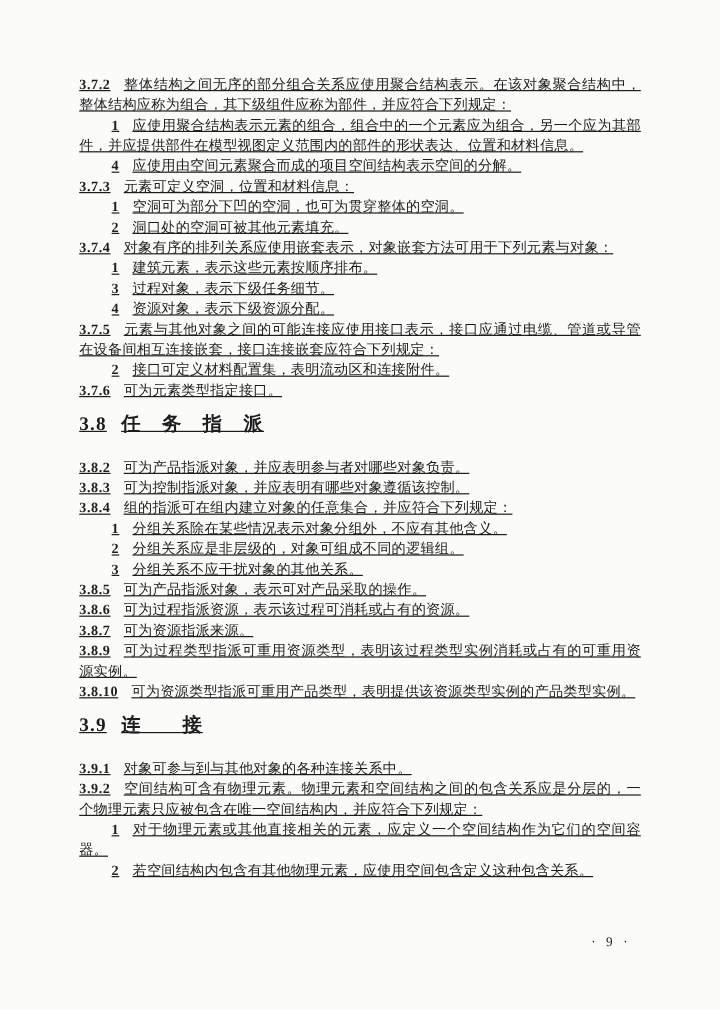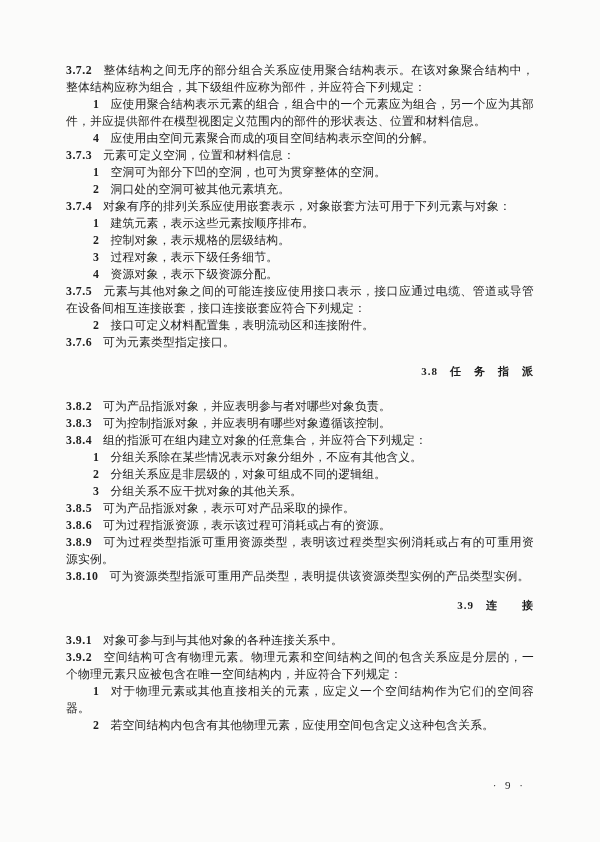--- a/index.html
+++ b/index.html
@@ -22,37 +22,39 @@
     left: 66px;
     top: 62px;
     width: 468px;
     text-align: justify;
   }
   p.clause, p.sub {
     margin: 0;
     font-size: 11.8px;
     line-height: 17px;
     letter-spacing: 0.2px;
+    text-decoration: underline;
   }
   p.sub {
     text-indent: 27px;
   }
   .clause-num, .sub-num {
     font-weight: bold;
     font-family: "Liberation Serif", "DejaVu Serif", serif;
     padding-right: 11px;
     letter-spacing: 0.5px;
   }
   h2.section-heading {
     margin: 10px 0 17px 0;
-    text-align: right;
-    font-size: 11px;
+    text-align: left;
+    font-size: 16px;
     font-weight: bold;
     line-height: 20px;
     letter-spacing: 1px;
+    text-decoration: underline;
   }
   .heading-num {
     padding-right: 12px;
     font-weight: bold;
   }
   .page-footer {
     position: absolute;
     top: 779px;
     right: 74px;
     font-size: 11px;
@@ -76,21 +78,20 @@
   <p class="clause"><span class="clause-num">3.7.3</span><span>元素可定义空洞，位置和材料信息：</span></p>
 
   <p class="sub"><span class="sub-num">1</span><span>空洞可为部分下凹的空洞，也可为贯穿整体的空洞。</span></p>
 
   <p class="sub"><span class="sub-num">2</span><span>洞口处的空洞可被其他元素填充。</span></p>
 
   <p class="clause"><span class="clause-num">3.7.4</span><span>对象有序的排列关系应使用嵌套表示，对象嵌套方法可用于下列元素与对象：</span></p>
 
   <p class="sub"><span class="sub-num">1</span><span>建筑元素，表示这些元素按顺序排布。</span></p>
 
-  <p class="sub"><span class="sub-num">2</span><span>控制对象，表示规格的层级结构。</span></p>
 
   <p class="sub"><span class="sub-num">3</span><span>过程对象，表示下级任务细节。</span></p>
 
   <p class="sub"><span class="sub-num">4</span><span>资源对象，表示下级资源分配。</span></p>
 
   <p class="clause"><span class="clause-num">3.7.5</span><span>元素与其他对象之间的可能连接应使用接口表示，接口应通过电缆、管道或导管在设备间相互连接嵌套，接口连接嵌套应符合下列规定：</span></p>
 
 
   <p class="sub"><span class="sub-num">2</span><span>接口可定义材料配置集，表明流动区和连接附件。</span></p>
 
@@ -108,20 +109,21 @@
   <p class="sub"><span class="sub-num">1</span><span>分组关系除在某些情况表示对象分组外，不应有其他含义。</span></p>
 
   <p class="sub"><span class="sub-num">2</span><span>分组关系应是非层级的，对象可组成不同的逻辑组。</span></p>
 
   <p class="sub"><span class="sub-num">3</span><span>分组关系不应干扰对象的其他关系。</span></p>
 
   <p class="clause"><span class="clause-num">3.8.5</span><span>可为产品指派对象，表示可对产品采取的操作。</span></p>
 
   <p class="clause"><span class="clause-num">3.8.6</span><span>可为过程指派资源，表示该过程可消耗或占有的资源。</span></p>
 
+  <p class="clause"><span class="clause-num">3.8.7</span><span>可为资源指派来源。</span></p>
 
 
   <p class="clause"><span class="clause-num">3.8.9</span><span>可为过程类型指派可重用资源类型，表明该过程类型实例消耗或占有的可重用资源实例。</span></p>
 
   <p class="clause"><span class="clause-num">3.8.10</span><span>可为资源类型指派可重用产品类型，表明提供该资源类型实例的产品类型实例。</span></p>
 
   <h2 class="section-heading"><span class="heading-num">3.9</span><span>连　　接</span></h2>
 
   <p class="clause"><span class="clause-num">3.9.1</span><span>对象可参与到与其他对象的各种连接关系中。</span></p>
 

